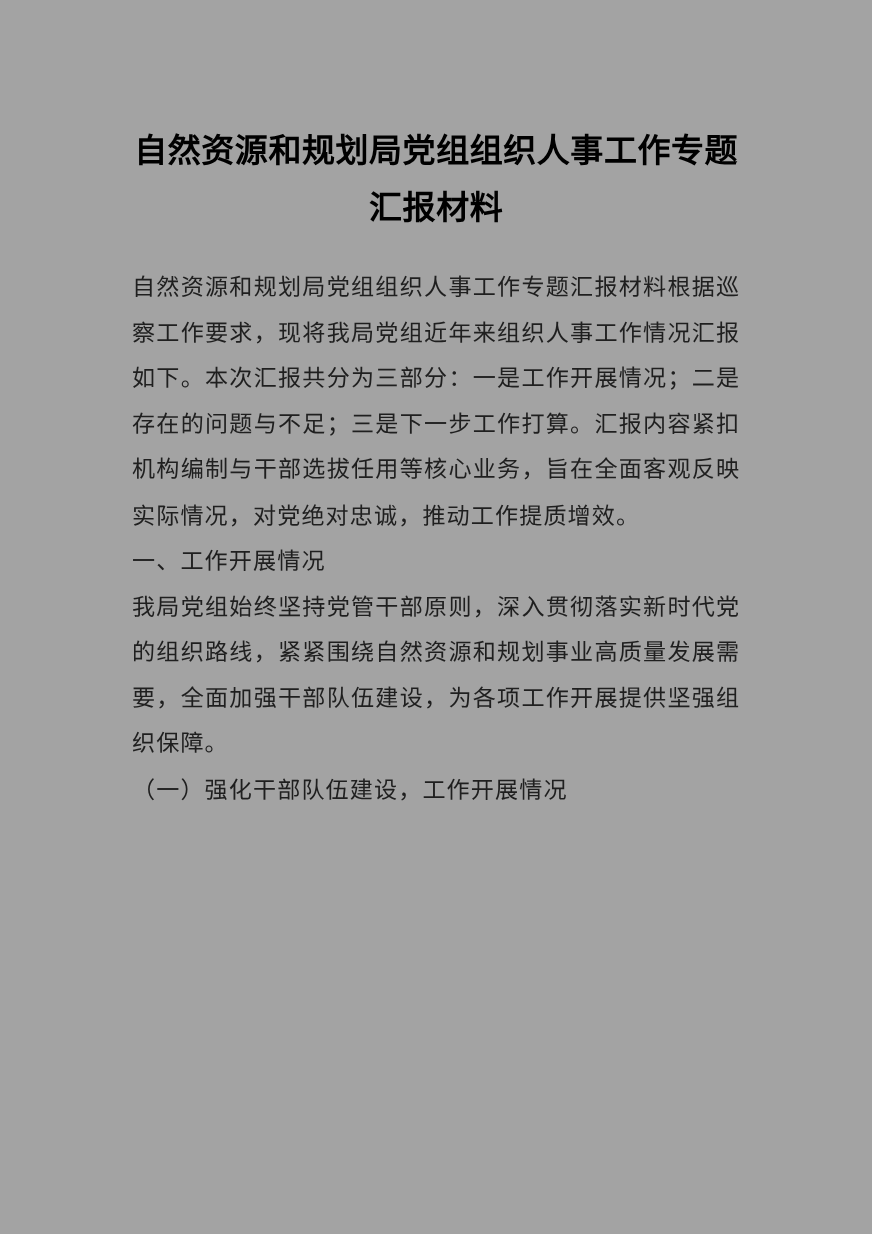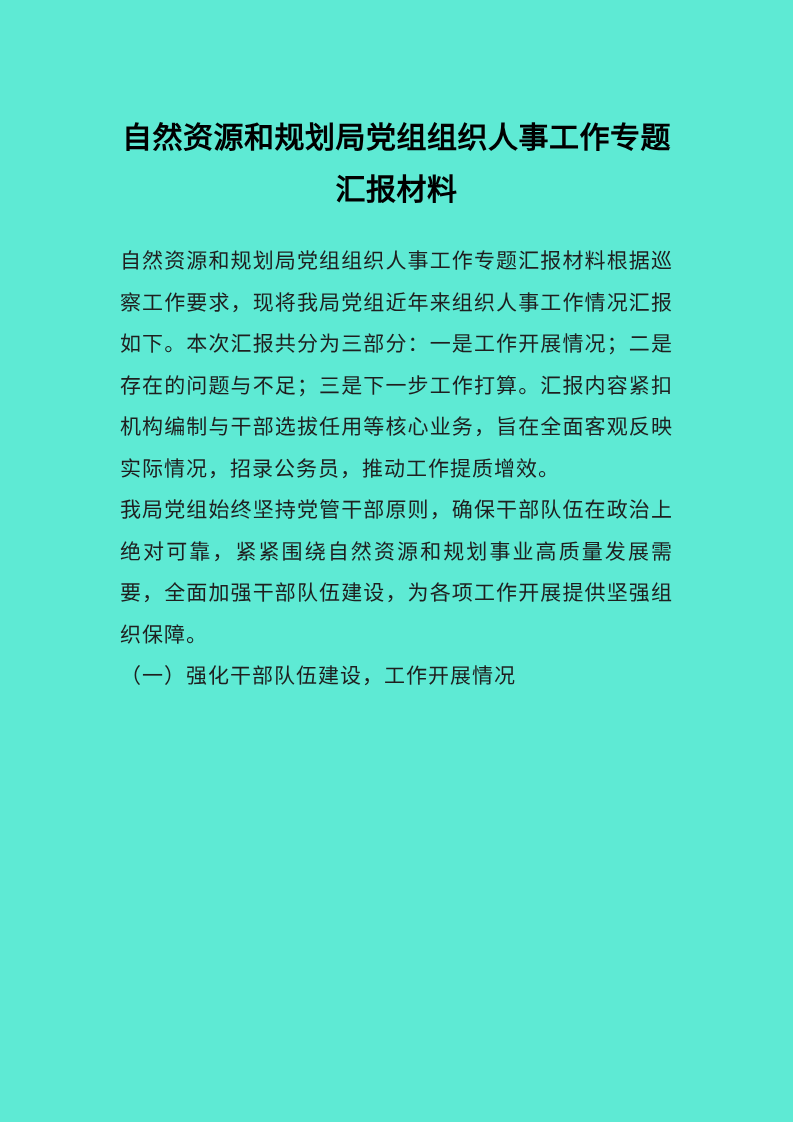--- a/index.html
+++ b/index.html
@@ -6,21 +6,21 @@
   html, body {
     margin: 0;
     padding: 0;
     background: #ffffff;
   }
   .page {
     position: relative;
     width: 793px;
     height: 1122px;
     margin: 0 auto;
-    background: #5eead4;
+    background: #a3a3a3;
     overflow: hidden;
     box-sizing: border-box;
     font-family: "Liberation Serif", "DejaVu Serif", serif;
     color: #1f1f1f;
   }
   .content {
     box-sizing: border-box;
     width: 100%;
     height: 100%;
     padding: 112px 120px 0 120px;
@@ -49,19 +49,20 @@
 </style>
 </head>
 <body>
 
 <div class="page">
   <div class="content">
 
     <h1 class="doc-title">自然资源和规划局党组组织人事工作专题汇报材料</h1>
 
     <div class="doc-body">
-      <p>自然资源和规划局党组组织人事工作专题汇报材料根据巡察工作要求，现将我局党组近年来组织人事工作情况汇报如下。本次汇报共分为三部分：一是工作开展情况；二是存在的问题与不足；三是下一步工作打算。汇报内容紧扣机构编制与干部选拔任用等核心业务，旨在全面客观反映实际情况，招录公务员，推动工作提质增效。</p>
-      <p>我局党组始终坚持党管干部原则，确保干部队伍在政治上绝对可靠，紧紧围绕自然资源和规划事业高质量发展需要，全面加强干部队伍建设，为各项工作开展提供坚强组织保障。</p>
+      <p>自然资源和规划局党组组织人事工作专题汇报材料根据巡察工作要求，现将我局党组近年来组织人事工作情况汇报如下。本次汇报共分为三部分：一是工作开展情况；二是存在的问题与不足；三是下一步工作打算。汇报内容紧扣机构编制与干部选拔任用等核心业务，旨在全面客观反映实际情况，对党绝对忠诚，推动工作提质增效。</p>
+      <p>一、工作开展情况</p>
+      <p>我局党组始终坚持党管干部原则，深入贯彻落实新时代党的组织路线，紧紧围绕自然资源和规划事业高质量发展需要，全面加强干部队伍建设，为各项工作开展提供坚强组织保障。</p>
       <p>（一）强化干部队伍建设，工作开展情况</p>
     </div>
 
   </div>
 </div>
 
 </body></html>

